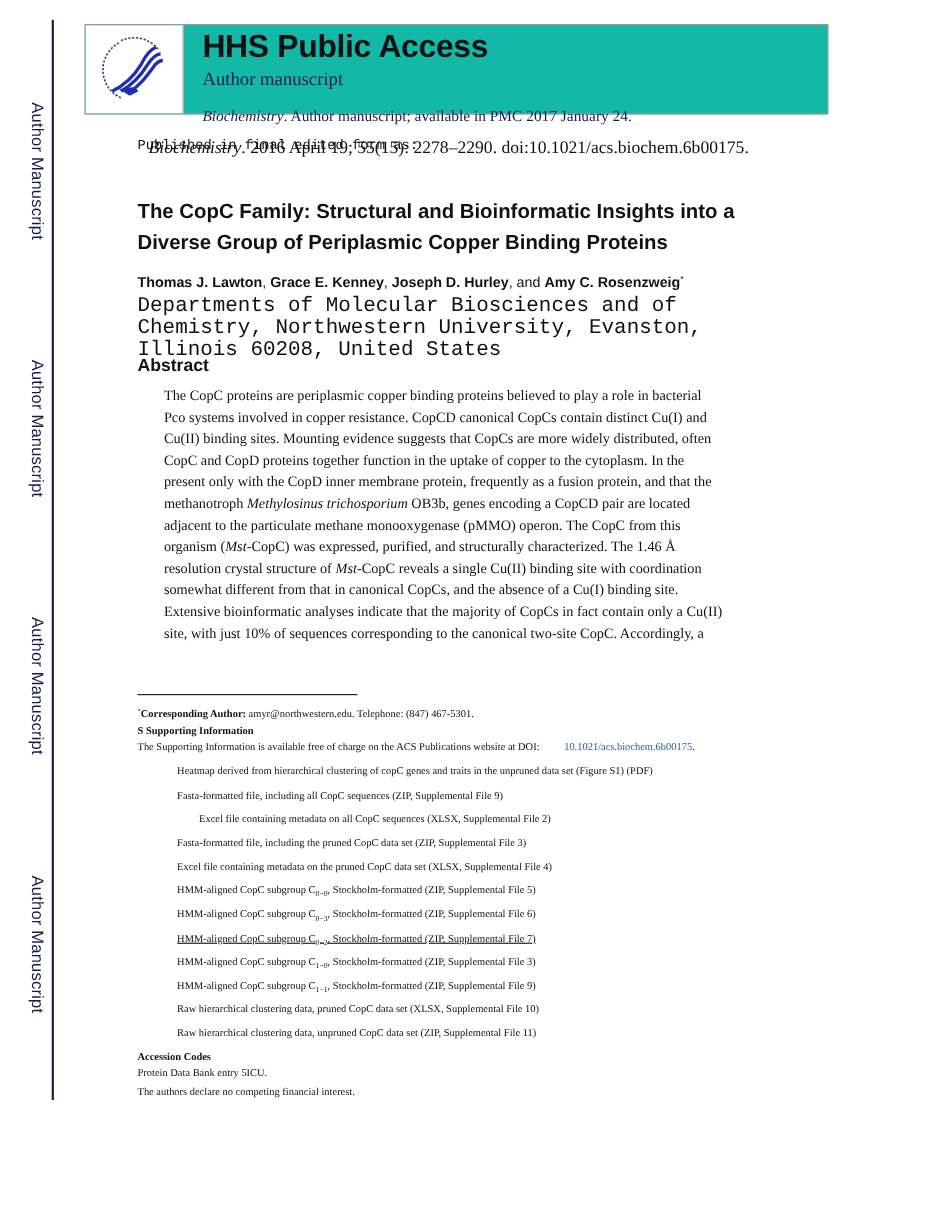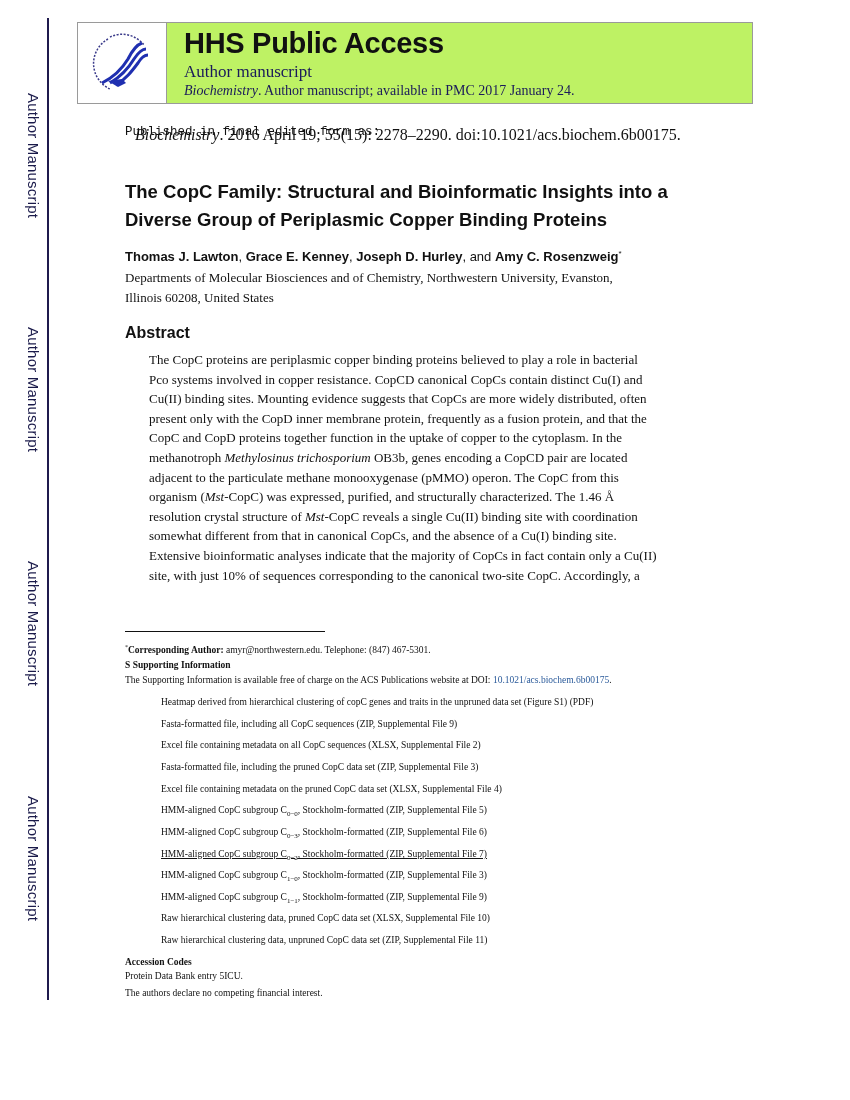--- a/index.html
+++ b/index.html
@@ -16,38 +16,38 @@
   }
   .side-label span {
     position: absolute; left: 0; top: 0;
     transform-origin: 0 0; transform: rotate(90deg);
     white-space: nowrap;
     font-family: "Liberation Sans", sans-serif; font-size: 15px; color: #1a1a4a;
     letter-spacing: 0.2px;
   }
   .header-box {
     position: absolute; left: 77px; top: 22px; width: 676px; height: 82px;
-    border: 1px solid #9a9a9a; background: #bef264; box-sizing: border-box;
+    border: 1px solid #9a9a9a; background: #14b8a6; box-sizing: border-box;
   }
   .logo-cell {
     position: absolute; left: 0; top: 0; width: 88px; height: 80px;
     background: #ffffff; border-right: 1px solid #9a9a9a;
   }
   .logo-cell svg { position: absolute; left: 10px; top: 8px; }
   .hhs-title {
     position: absolute; left: 106px; top: 4px;
     font-family: "Liberation Sans", sans-serif; font-weight: bold; font-size: 29px; color: #111;
     letter-spacing: -0.3px;
   }
   .hhs-sub {
     position: absolute; left: 106px; top: 39px;
     font-family: "Liberation Serif", serif; font-size: 17px; color: #1a1a5a;
   }
   .hhs-avail {
-    position: absolute; left: 106px; top: 60px;
+    position: absolute; left: 106px; top: 76px;
     font-family: "Liberation Serif", serif; font-size: 14px; color: #1a1a5a;
   }
   .hhs-avail i { font-style: italic; }
   .pub-line1 {
     position: absolute; left: 125px; top: 125px;
     font-family: Liberation Mono, monospace; font-size: 12.5px;
   }
   .pub-line2 {
     position: absolute; left: 135px; top: 126px;
     font-family: "Liberation Serif", serif; font-size: 16px;
@@ -58,40 +58,40 @@
     line-height: 28px; color: #111;
   }
   .authors {
     position: absolute; left: 125px; top: 249px;
     font-family: "Liberation Sans", sans-serif; font-size: 13px;
   }
   .authors b { font-weight: bold; }
   .authors sup { font-size: 8px; }
   .affil {
     position: absolute; left: 125px; top: 268px; width: 600px;
-    font-family: Liberation Serif, serif; font-size: 13px; line-height: 20px;
+    font-family: Liberation Mono, monospace; font-size: 19px; line-height: 20px;
   }
   .abstract-head {
     position: absolute; left: 125px; top: 324px;
     font-family: "Liberation Sans", sans-serif; font-weight: bold; font-size: 16px;
   }
   .abstract-body {
     position: absolute; left: 149px; top: 350px; width: 560px;
     font-family: "Liberation Serif", serif; font-size: 13px; line-height: 19.6px;
   }
   .abstract-body .ln { display: block; white-space: nowrap; }
   .footnote-rule {
     position: absolute; left: 125px; top: 631px; width: 200px; height: 1px; background: #111;
   }
   .fn {
     position: absolute; left: 125px;
     font-family: "Liberation Serif", serif; font-size: 9.5px; color: #111; white-space: nowrap;
   }
   .fn sup { font-size: 6px; }
-  .fn a { color: #2a5a9a; text-decoration: none; }
+  .fn a { color: #2a5a9a; text-decoration: none; margin-left: 20px; }
   .si-item {
     position: absolute; left: 161px;
     font-family: "Liberation Serif", serif; font-size: 9.5px; white-space: nowrap;
   }
   .si-item sub { font-size: 7px; }
 </style>
 </head>
 <body>
 
 <div class="side-rule"></div>
@@ -138,39 +138,39 @@
 <div class="affil">
   <div>Departments of Molecular Biosciences and of Chemistry, Northwestern University, Evanston,</div>
   <div>Illinois 60208, United States</div>
 </div>
 
 <div class="abstract-head">Abstract</div>
 <div class="abstract-body">
   <span class="ln">The CopC proteins are periplasmic copper binding proteins believed to play a role in bacterial</span>
   <span class="ln">Pco systems involved in copper resistance. CopCD canonical CopCs contain distinct Cu(I) and</span>
   <span class="ln">Cu(II) binding sites. Mounting evidence suggests that CopCs are more widely distributed, often</span>
+  <span class="ln">CopC and CopD proteins together function in the uptake of copper to the cytoplasm. In the</span>
   <span class="ln">present only with the CopD inner membrane protein, frequently as a fusion protein, and that the</span>
-  <span class="ln">CopC and CopD proteins together function in the uptake of copper to the cytoplasm. In the</span>
   <span class="ln"><span>methanotroph </span><i>Methylosinus trichosporium</i><span> OB3b, genes encoding a CopCD pair are located</span></span>
   <span class="ln">adjacent to the particulate methane monooxygenase (pMMO) operon. The CopC from this</span>
   <span class="ln"><span>organism (</span><i>Mst</i><span>-CopC) was expressed, purified, and structurally characterized. The 1.46 Å</span></span>
   <span class="ln"><span>resolution crystal structure of </span><i>Mst</i><span>-CopC reveals a single Cu(II) binding site with coordination</span></span>
   <span class="ln">somewhat different from that in canonical CopCs, and the absence of a Cu(I) binding site.</span>
   <span class="ln">Extensive bioinformatic analyses indicate that the majority of CopCs in fact contain only a Cu(II)</span>
   <span class="ln">site, with just 10% of sequences corresponding to the canonical two-site CopC. Accordingly, a</span>
 </div>
 
 <div class="footnote-rule"></div>
 <div class="fn" style="top:644px;"><sup>*</sup><b>Corresponding Author:</b><span> amyr@northwestern.edu. Telephone: (847) 467-5301.</span></div>
 <div class="fn" style="top:660px;"><b>S Supporting Information</b></div>
 <div class="fn" style="top:675px;"><span>The Supporting Information is available free of charge on the ACS Publications website at DOI: </span><a>10.1021/acs.biochem.6b00175</a><span>.</span></div>
 
 <div class="si-item" style="top:697px;">Heatmap derived from hierarchical clustering of copC genes and traits in the unpruned data set (Figure S1) (PDF)</div>
 <div class="si-item" style="top:719px;">Fasta-formatted file, including all CopC sequences (ZIP, Supplemental File 9)</div>
-<div class="si-item" style="top:740px;">Excel file containing metadata on all CopC sequences (XLSX, Supplemental File 2)</div>
+<div class="si-item" style="top:740px;margin-left:20px;">Excel file containing metadata on all CopC sequences (XLSX, Supplemental File 2)</div>
 <div class="si-item" style="top:762px;">Fasta-formatted file, including the pruned CopC data set (ZIP, Supplemental File 3)</div>
 <div class="si-item" style="top:784px;">Excel file containing metadata on the pruned CopC data set (XLSX, Supplemental File 4)</div>
 <div class="si-item" style="top:805px;"><span>HMM-aligned CopC subgroup C</span><sub>0−0</sub><span>, Stockholm-formatted (ZIP, Supplemental File 5)</span></div>
 <div class="si-item" style="top:827px;"><span>HMM-aligned CopC subgroup C</span><sub>0−3</sub><span>, Stockholm-formatted (ZIP, Supplemental File 6)</span></div>
 <div class="si-item" style="top:849px;text-decoration:underline;"><span>HMM-aligned CopC subgroup C</span><sub>0−2</sub><span>, Stockholm-formatted (ZIP, Supplemental File 7)</span></div>
 <div class="si-item" style="top:870px;"><span>HMM-aligned CopC subgroup C</span><sub>1−0</sub><span>, Stockholm-formatted (ZIP, Supplemental File 3)</span></div>
 <div class="si-item" style="top:892px;"><span>HMM-aligned CopC subgroup C</span><sub>1−1</sub><span>, Stockholm-formatted (ZIP, Supplemental File 9)</span></div>
 <div class="si-item" style="top:913px;">Raw hierarchical clustering data, pruned CopC data set (XLSX, Supplemental File 10)</div>
 <div class="si-item" style="top:935px;">Raw hierarchical clustering data, unpruned CopC data set (ZIP, Supplemental File 11)</div>
 

